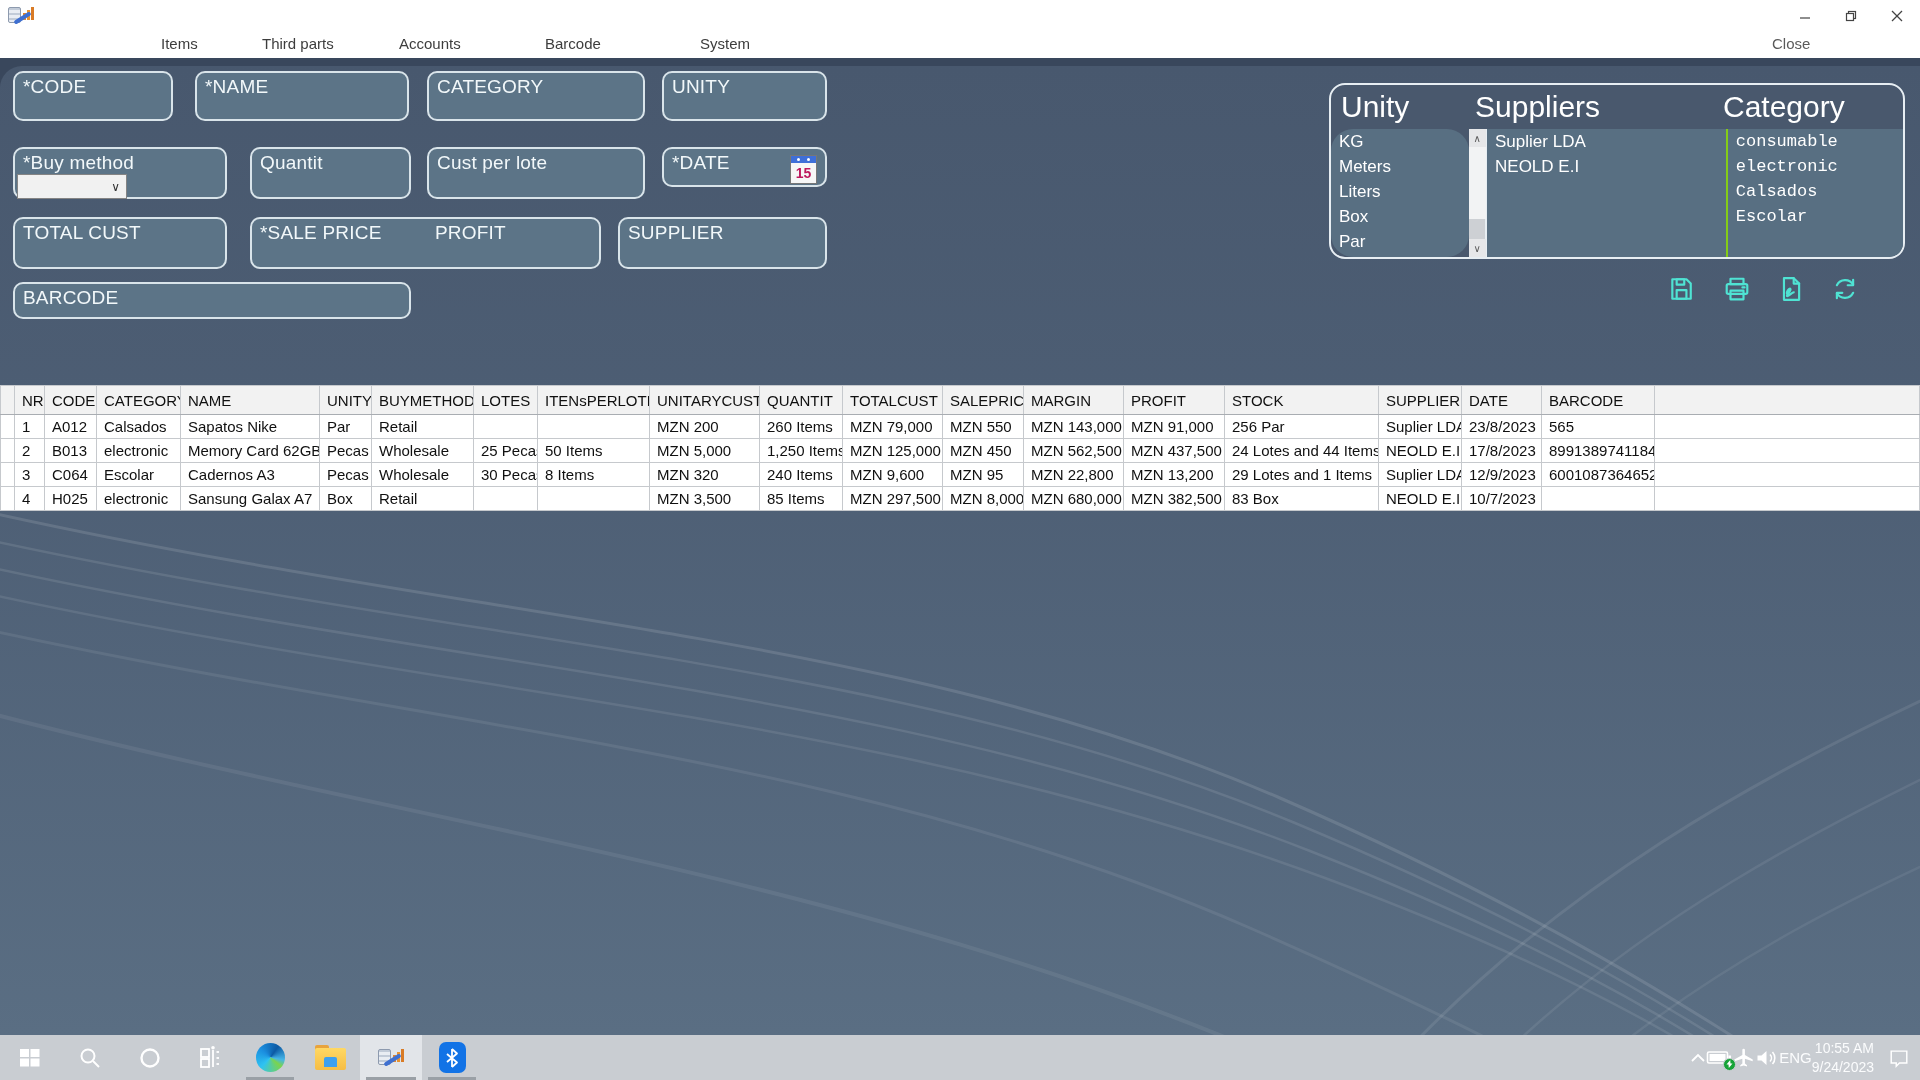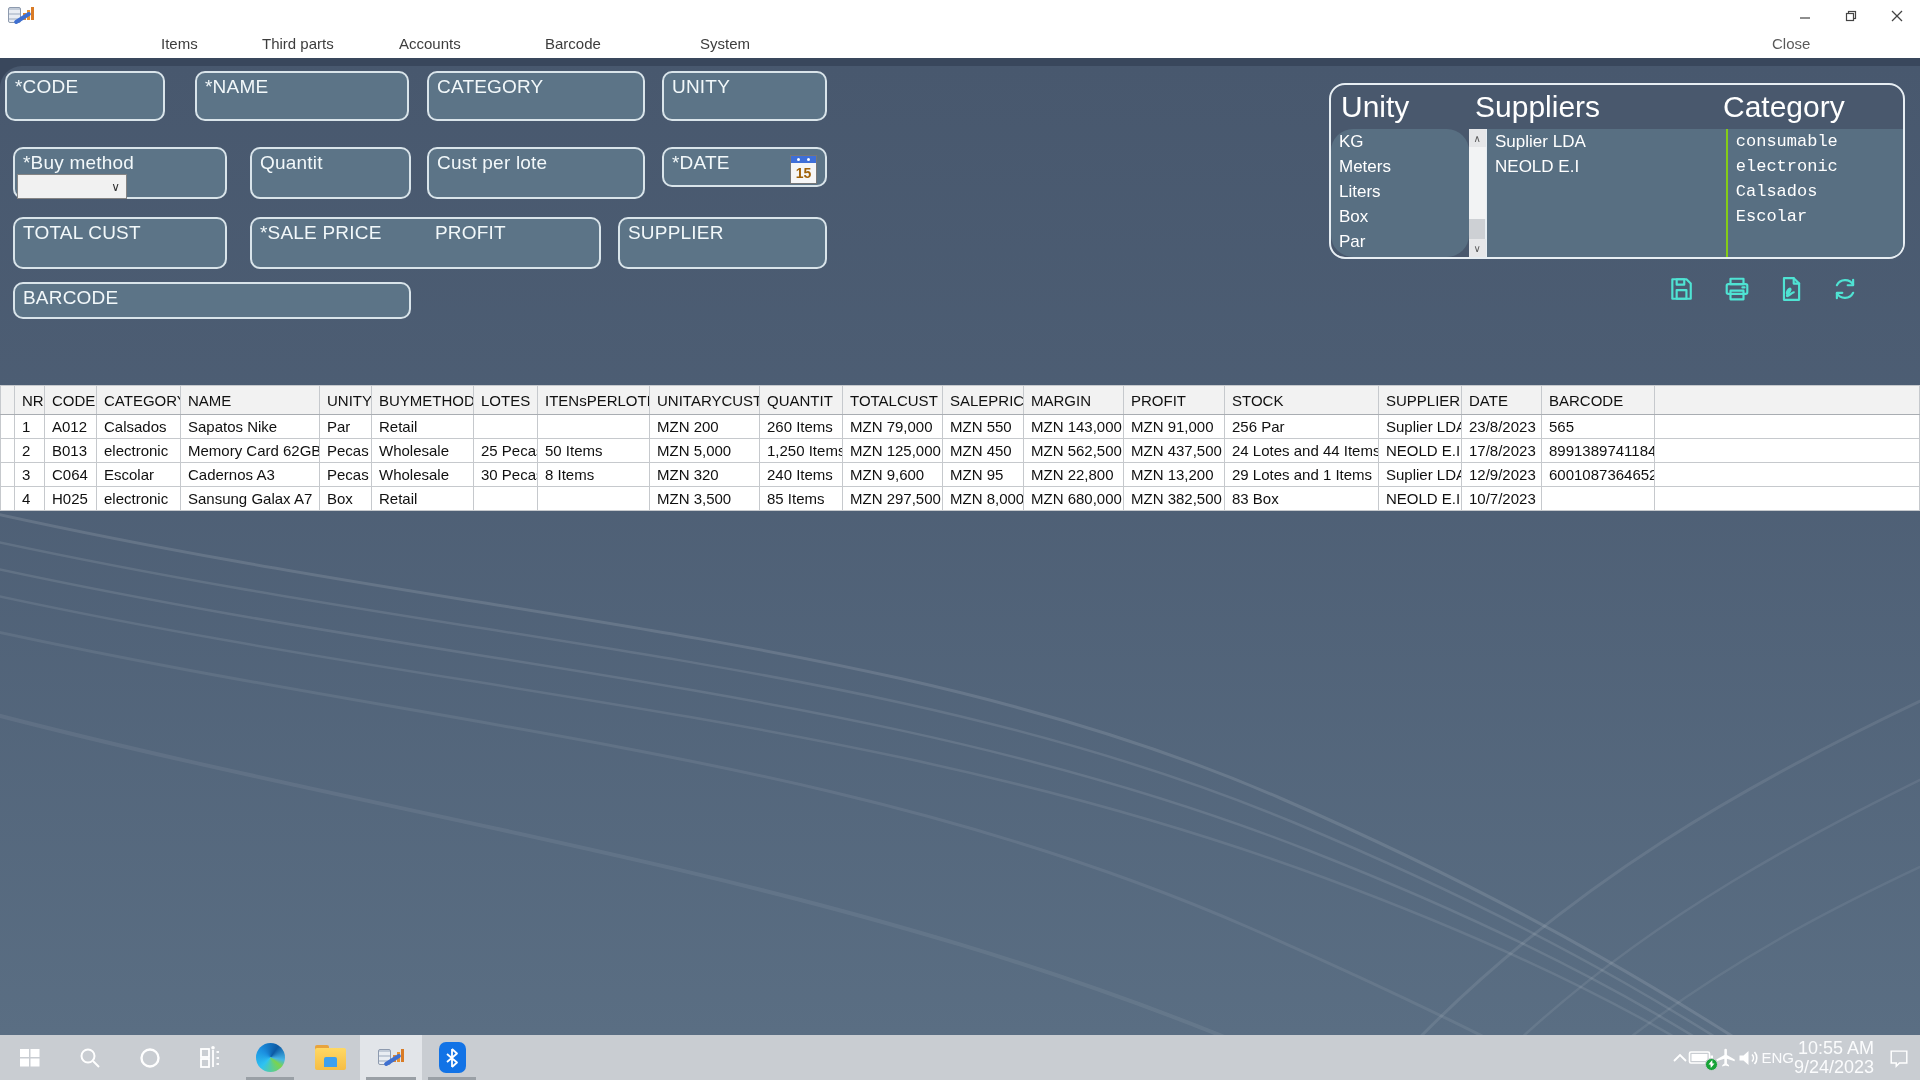--- a/index.html
+++ b/index.html
@@ -39,21 +39,21 @@
   .flabel { font-size:19px; font-weight:400; letter-spacing:.2px; }
   .combo { position:absolute; left:2px; top:25px; width:110px; height:25px; background:#f1f1f1;
            border:1px solid #848484; display:flex; align-items:center; justify-content:flex-end; padding-right:6px; }
   .combo .chev { font-size:12px; color:#333; line-height:1; }
   .calicon { position:absolute; right:8px; top:6px; width:27px; height:29px; background:#f6f6f6;
              border:1px solid #777; }
   .calicon .caltop { position:absolute; left:0; top:0; right:0; height:7px; background:#3f6fd8; }
   .calicon .caltop i { position:absolute; top:2px; width:3px; height:3px; background:#fff; border-radius:50%; }
   .calicon .d1 { left:6px; } .calicon .d2 { right:6px; }
   .calicon .calnum { position:absolute; left:0; right:0; top:9px; text-align:center; font-size:14px;
-                     font-weight:bold; color:#a16207; }
+                     font-weight:bold; color:#be185d; }
   .profit-label { position:absolute; left:183px; top:3px; }
 
   
   .side-panel { position:absolute; z-index:2; left:1329px; top:25px; width:576px; height:176px;
                 border:2px solid #e7eef3; border-radius:16px; background:#49586d; overflow:hidden; }
   .sp-headers { display:flex; height:44px; align-items:center; color:#fff; font-size:30px; font-weight:400; }
   .sp-h1 { width:136px; padding-left:10px; } .sp-h2 { width:250px; padding-left:8px; } .sp-h3 { width:186px; padding-left:6px; }
   .sp-lists { display:flex; height:128px; }
   .sp-list { background:#586f82; color:#fff; font-size:17px; overflow:hidden; }
   .sp-list .li { line-height:25px; padding:0 2px 0 8px; white-space:nowrap; }
@@ -91,21 +91,21 @@
                  background:conic-gradient(from 130deg, #7bd44d, #2fc3f2 95deg, #1b8fe0 180deg, #0c59a4 265deg, #45b6e8 330deg, #7bd44d);
   }
   .folder { position:relative; width:31px; height:25px; }
   .folder .back { position:absolute; left:0; top:0; width:14px; height:7px; background:#e8a33d; border-radius:2px 2px 0 0; }
   .folder .body { position:absolute; left:0; top:3px; width:31px; height:22px; border-radius:2px;
                   background:linear-gradient(180deg,#ffd863,#f6bd45); }
   .folder .slot { position:absolute; left:9px; top:12px; width:13px; height:10px; background:#3ea0ee; border-radius:2px 2px 0 0; }
   .bt-tile { width:27px; height:31px; border-radius:7px; background:#1273e6; display:flex; align-items:center; justify-content:center; }
   .tray { margin-left:auto; display:flex; align-items:center; padding-right:10px; color:#fbfcfd; }
   .tray svg { display:block; }
-  .clock { text-align:right; font-size:18px; line-height:19px; }
+  .clock { text-align:right; font-size:14px; line-height:19px; }
   .lang { font-size:15px; }
   .ac { margin-left:14px; }
 </style>
 </head>
 <body>
 
 <div class="titlebar">
   <div style="position:absolute;left:8px;top:4px;">
     <div class="appart">
       <div class="calc"></div>
@@ -155,21 +155,21 @@
     <path class="curve" stroke-opacity="0.10" stroke-width="2.5" d="M-30,478 C480,590 900,600 1295,765 S1820,1060 1965,1140"></path>
     <path class="curve" stroke-opacity="0.10" stroke-width="2.5" d="M-30,505 C470,615 890,628 1310,793 S1830,1085 1970,1165"></path>
     <path class="curve" stroke-opacity="0.09" stroke-width="2.5" d="M-30,532 C460,640 880,655 1325,820 S1840,1110 1975,1190"></path>
     <path class="curve" stroke-opacity="0.08" stroke-width="3" d="M-30,568 C440,672 850,695 1250,870 S1760,1140 1930,1230"></path>
     <path class="curve" stroke-opacity="0.07" stroke-width="4" d="M-30,650 C500,790 1000,830 1520,1120"></path>
     <path class="curve" stroke-opacity="0.09" stroke-width="3" d="M1400,1000 C1560,830 1750,720 1970,620"></path>
     <path class="curve" stroke-opacity="0.08" stroke-width="2.5" d="M1490,1010 C1640,860 1820,770 1985,690"></path>
     <path class="curve" stroke-opacity="0.07" stroke-width="2.5" d="M1580,1020 C1720,900 1870,830 2005,770"></path>
   </svg>
 
-  <div class="field" style="left:5px;top:13px;width:160px;height:50px;">
+  <div class="field" style="left:13px;top:13px;width:160px;height:50px;">
     <span class="flabel">*CODE</span>
   </div>
   <div class="field" style="left:195px;top:13px;width:214px;height:50px;">
     <span class="flabel">*NAME</span>
   </div>
   <div class="field" style="left:427px;top:13px;width:218px;height:50px;">
     <span class="flabel">CATEGORY</span>
   </div>
   <div class="field" style="left:662px;top:13px;width:165px;height:50px;">
     <span class="flabel">UNITY</span>

